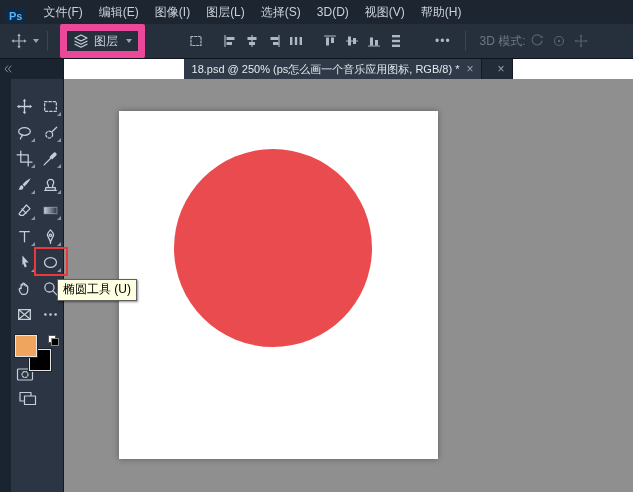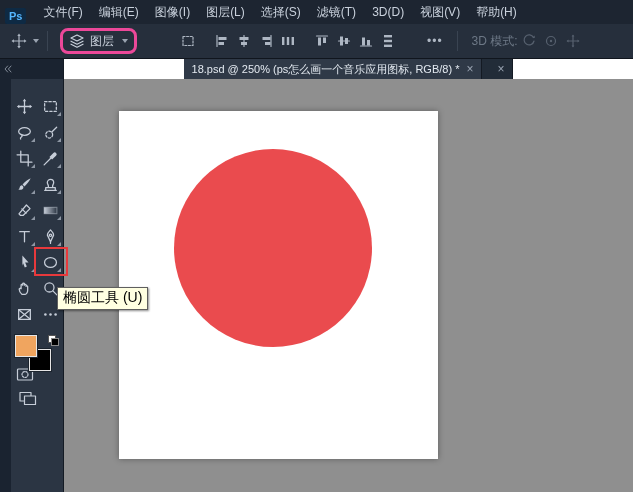--- a/index.html
+++ b/index.html
@@ -13,21 +13,21 @@
   .menu-item{padding:0 8px;line-height:24px;cursor:default;white-space:nowrap;}
 
   
   .optionsbar{height:34px;background:#262f3c;border-bottom:1px solid #10151d;display:flex;align-items:center;color:#aeb7c3;}
   .opt-icon{width:22px;height:22px;display:flex;align-items:center;justify-content:center;border-radius:2px;flex:0 0 auto;}
   .opt-icon svg{width:16px;height:16px;}
   .vsep{width:1px;height:20px;background:#3a4452;margin:0 8px;flex:0 0 auto;}
   .preset{margin-left:8px;display:flex;align-items:center;}
   .dd-arrow{width:0;height:0;border-left:3px solid transparent;border-right:3px solid transparent;
             border-top:4px solid #9aa3b0;margin-left:3px;}
-  .layersbox{display:flex;align-items:center;height:20px;border:3px solid #ec4899;border-radius:8px;
+  .layersbox{display:flex;align-items:center;height:20px;border:7px solid #ec4899;border-radius:2px;
              padding:0 6px;margin-left:4px;font-size:12px;color:#c9d1dc;gap:5px;}
   .gap12{margin-left:12px;} .gap40{margin-left:40px;}
   .more-btn{font-size:12px;letter-spacing:1px;color:#aeb7c3;margin-left:22px;padding:2px 6px;}
   .mode-label{font-size:12px;color:#6d7886;margin-left:6px;white-space:nowrap;}
   .disabled-icon{color:#57616f;}
 
   
   .main{display:flex;height:434px;}
   .dock{width:63px;flex:0 0 auto;display:flex;flex-direction:column;background:#2b3543;border-right:1px solid #141b24;}
   .dock-header{height:20px;background:#1a2330;display:flex;align-items:center;padding-left:2px;color:#8b94a1;}
@@ -60,36 +60,35 @@
   .tab{display:flex;align-items:center;padding:0 8px;font-size:11px;white-space:nowrap;border-right:1px solid #141a23;}
   .tab.active{background:#2f3947;color:#e3e9f0;}
   .tab.inactive{background:#222c38;color:#9aa3b1;}
   .tab-close{margin-left:7px;font-size:12px;color:#9aa4b2;line-height:1;}
 
   .canvas{flex:1;position:relative;background:#8f8f8f;}
   .doc{position:absolute;left:55px;top:32px;width:319px;height:348px;background:#ffffff;box-shadow:0 0 6px rgba(0,0,0,.35);}
   .circle{position:absolute;left:55px;top:38px;width:198px;height:198px;border-radius:50%;}
 
   
-  .tooltip{position:absolute;left:57px;top:287px;background:#ffffe1;color:#000;border:1px solid #5f5f5f;
-           font-size:14px;padding:1px 5px 2px 5px;white-space:nowrap;z-index:20;box-shadow:1px 1px 2px rgba(0,0,0,.45);}
+  .tooltip{position:absolute;left:57px;top:279px;background:#ffffe1;color:#000;border:1px solid #5f5f5f;
+           font-size:12px;padding:1px 5px 2px 5px;white-space:nowrap;z-index:20;box-shadow:1px 1px 2px rgba(0,0,0,.45);}
 </style>
 </head>
 <body>
 
 <div class="app">
 
   <div class="menubar">
     <span class="pslogo">Ps</span>
     <span class="menu-item">文件(F)</span>
     <span class="menu-item">编辑(E)</span>
     <span class="menu-item">图像(I)</span>
     <span class="menu-item">图层(L)</span>
     <span class="menu-item">选择(S)</span>
-    <span class="menu-item">滤镜(T)</span>
     <span class="menu-item">3D(D)</span>
     <span class="menu-item">视图(V)</span>
     <span class="menu-item">帮助(H)</span>
   </div>
 
   <div class="optionsbar">
     <div class="preset">
       <span class="opt-icon">
         <svg viewBox="0 0 16 16">
             <path class="ti" d="M8 2.5v11M2.5 8h11"></path>

